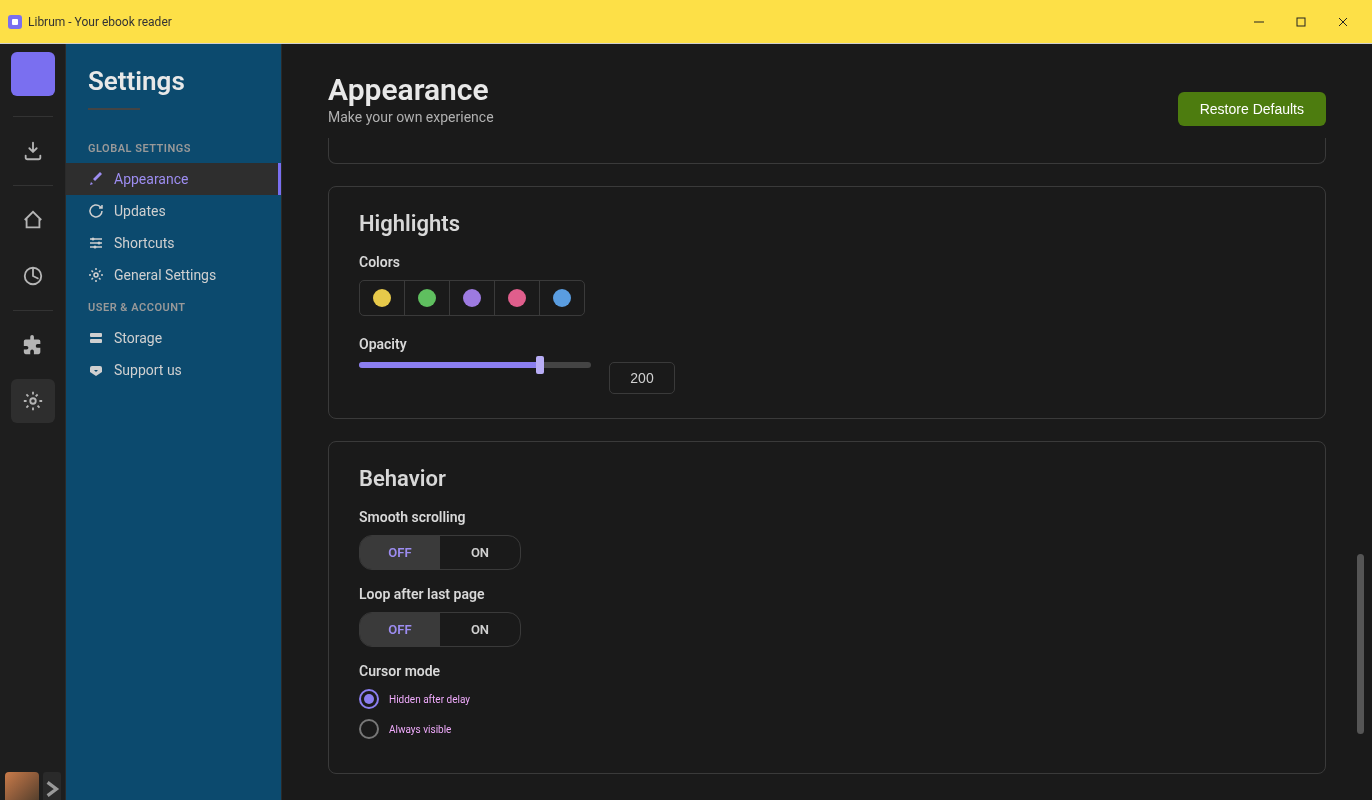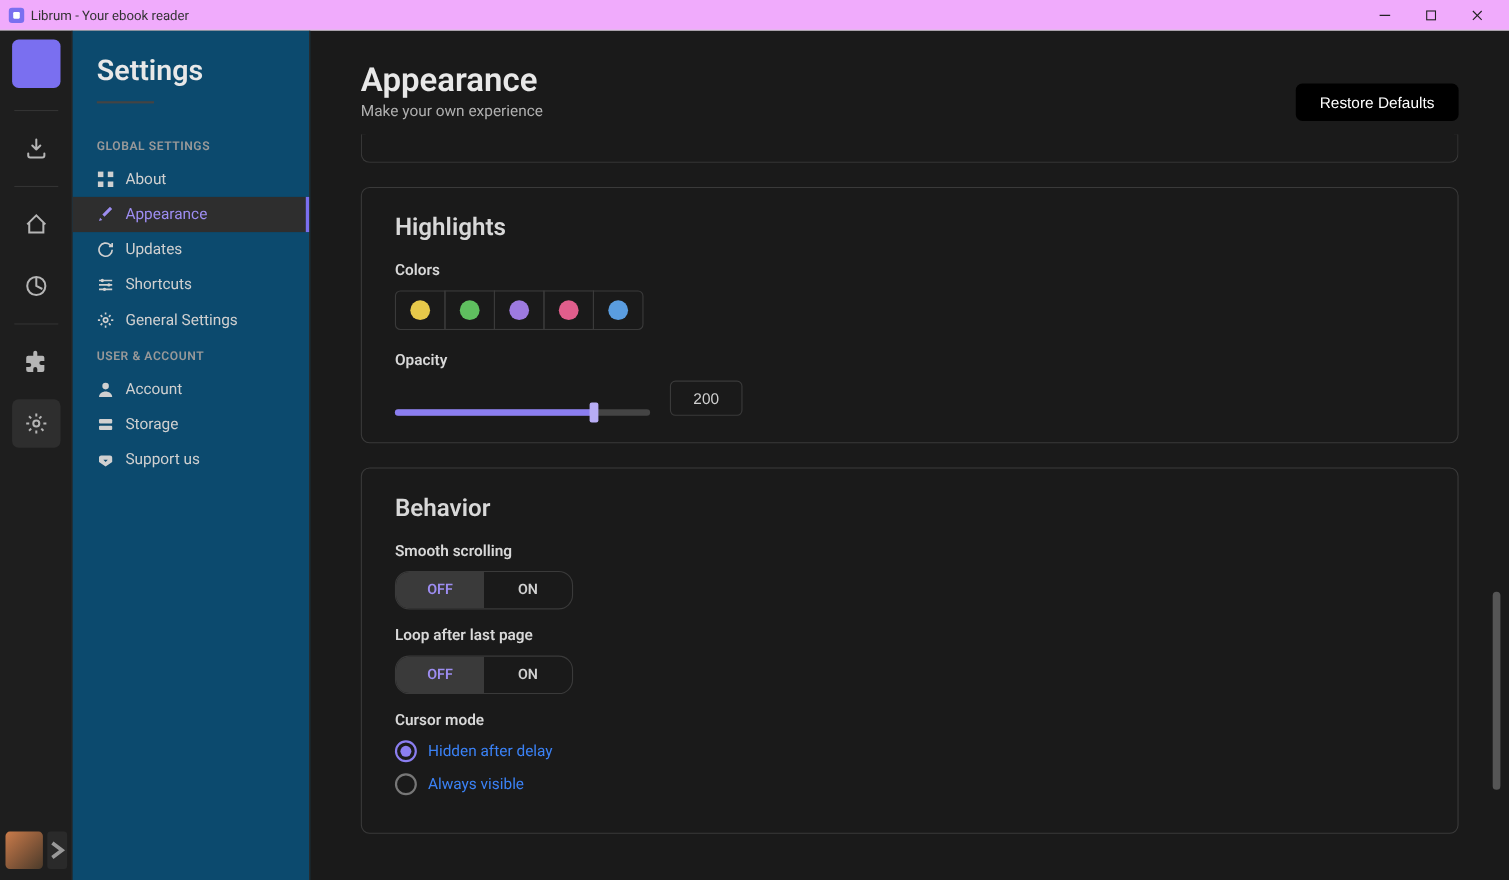--- a/index.html
+++ b/index.html
@@ -8,22 +8,22 @@
   background: #1a1a1a;
   color: #e0e0e0;
   width: 1372px;
   height: 800px;
   overflow: hidden;
   user-select: none;
 }
 
 
 .title-bar {
-  height: 28px;
-  background: #f0abfc;
+  height: 44px;
+  background: #fde047;
   display: flex;
   align-items: center;
   padding: 0 8px;
   border-bottom: 1px solid #d0d0d0;
 }
 .title-bar-icon {
   width: 14px;
   height: 14px;
   background: #7a6ff0;
   border-radius: 3px;
@@ -188,21 +188,21 @@
   font-size: 30px;
   font-weight: 600;
   color: #e8e8e8;
 }
 .page-sub {
   font-size: 14px;
   color: #b0b0b0;
   margin-top: 2px;
 }
 .restore-btn {
-  background: #000000;
+  background: #4d7c0f;
   color: #fff;
   padding: 9px 22px;
   border: none;
   border-radius: 6px;
   font-size: 14px;
   font-weight: 500;
   margin-top: 20px;
 }
 
 
@@ -252,21 +252,21 @@
 .swatch:last-child { border-radius: 0 5px 5px 0; }
 .swatch-dot {
   width: 18px;
   height: 18px;
   border-radius: 50%;
 }
 
 
 .slider-row {
   display: flex;
-  align-items: flex-end;
+  align-items: flex-start;
   gap: 18px;
 }
 .slider {
   width: 232px;
   height: 6px;
   background: #444;
   border-radius: 3px;
   position: relative;
 }
 .slider-fill {
@@ -342,22 +342,22 @@
   border-color: #8b7ef0;
 }
 .radio.checked::after {
   content: '';
   width: 10px;
   height: 10px;
   background: #8b7ef0;
   border-radius: 50%;
 }
 .radio-label {
-  font-size: 14px;
-  color: #3b82f6;
+  font-size: 10px;
+  color: #f0abfc;
 }
 
 
 .scroll-ind {
   position: absolute;
   right: 8px;
   top: 510px;
   width: 7px;
   height: 180px;
   background: #555;
@@ -434,29 +434,20 @@
           </svg>
       </div>
     </div>
   </div>
 
   <div class="sidebar">
     <div class="sidebar-title">Settings</div>
     <div class="sidebar-underline"></div>
 
     <div class="section-header">GLOBAL SETTINGS</div>
-    <div class="nav-item">
-      <svg viewBox="0 0 16 16">
-          <rect x="1" y="1" width="5" height="5"></rect>
-          <rect x="10" y="1" width="5" height="5"></rect>
-          <rect x="1" y="10" width="5" height="5"></rect>
-          <rect x="10" y="10" width="5" height="5"></rect>
-        </svg>
-      <span>About</span>
-    </div>
     <div class="nav-item selected">
       <svg viewBox="0 0 16 16">
           <path d="M13 2l1 1-7 7-2-2 7-7zM3 11l2 2-3 1 1-3z"></path>
         </svg>
       <span>Appearance</span>
     </div>
     <div class="nav-item">
       <svg viewBox="0 0 16 16">
           <path d="M14 8a6 6 0 11-2-4.5L14 5M14 2v3h-3" fill="none" stroke="currentColor" stroke-width="1.5"></path>
         </svg>
@@ -473,27 +464,20 @@
     </div>
     <div class="nav-item">
       <svg viewBox="0 0 16 16">
           <circle cx="8" cy="8" r="2" fill="none" stroke="currentColor" stroke-width="1.5"></circle>
           <path d="M8 1v2m0 10v2m7-7h-2M3 8H1m11.5-4.5L11 5M5 11l-1.5 1.5m9 0L11 11M5 5L3.5 3.5" stroke="currentColor" stroke-width="1.5"></path>
         </svg>
       <span>General Settings</span>
     </div>
 
     <div class="section-header">USER &amp; ACCOUNT</div>
-    <div class="nav-item">
-      <svg viewBox="0 0 16 16">
-          <circle cx="8" cy="5" r="3"></circle>
-          <path d="M2 15c0-3 3-5 6-5s6 2 6 5"></path>
-        </svg>
-      <span>Account</span>
-    </div>
     <div class="nav-item">
       <svg viewBox="0 0 16 16">
           <rect x="2" y="3" width="12" height="4" rx="1"></rect>
           <rect x="2" y="9" width="12" height="4" rx="1"></rect>
         </svg>
       <span>Storage</span>
     </div>
     <div class="nav-item">
       <svg viewBox="0 0 16 16">
           <path d="M2 10l6 4 6-4M2 10V6a2 2 0 012-2h8a2 2 0 012 2v4M6 8l2 2 2-2"></path>

